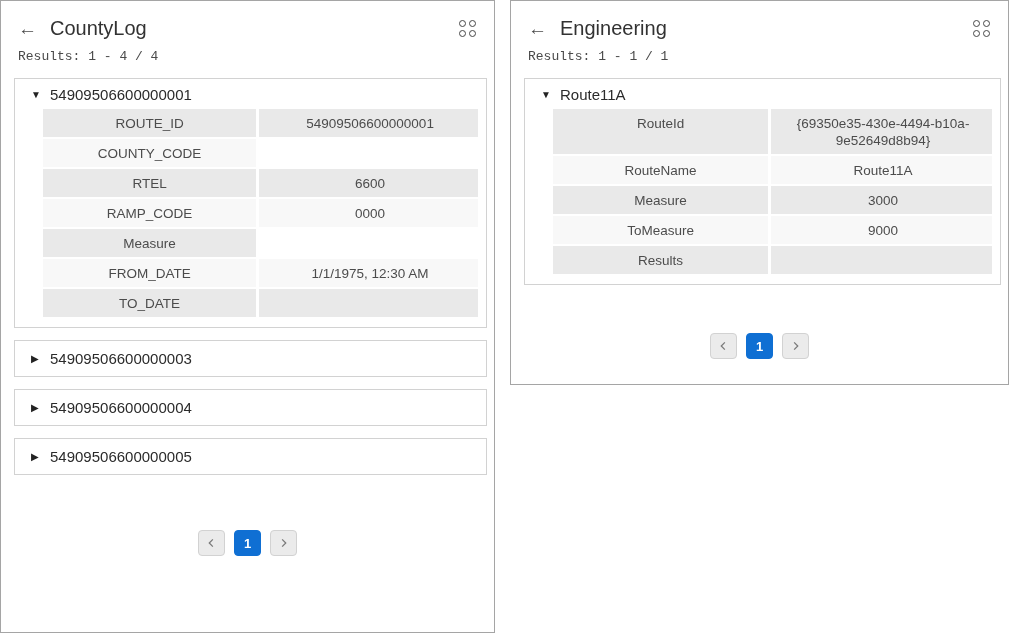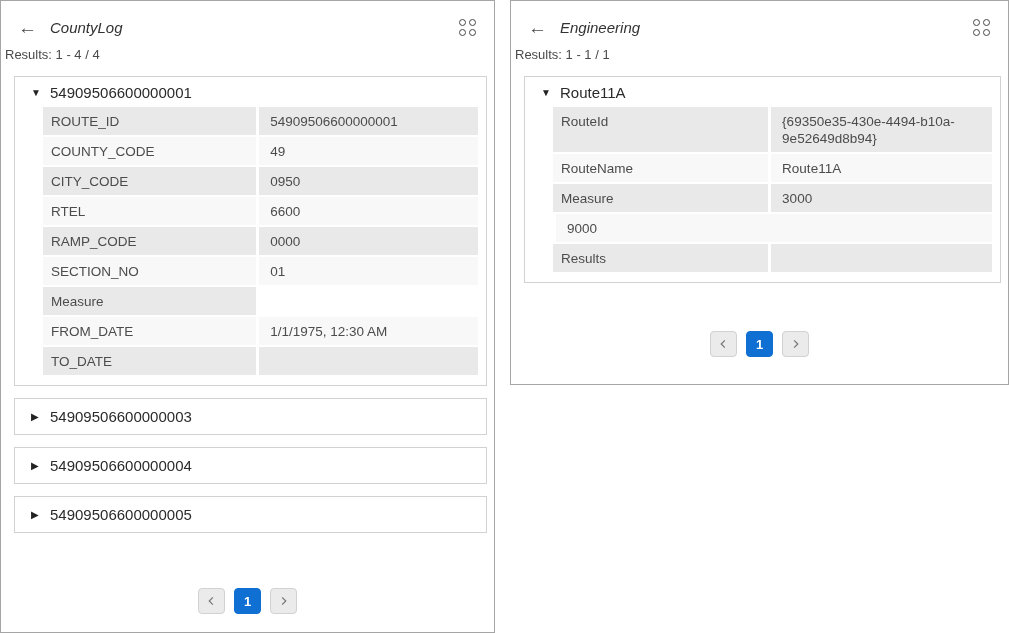--- a/index.html
+++ b/index.html
@@ -28,41 +28,42 @@
     padding: 16px 16px 5px 17px;
   }
   .back-btn {
     font-size: 19px;
     color: #4a4a4a;
     margin-right: 13px;
     line-height: 1;
     cursor: pointer;
     user-select: none;
   }
-  .card-title { font-size: 15px; color: #323232; font-style: italic; }
+  .card-title { font-size: 20px; color: #323232; }
   .apps-btn {
     margin-left: auto;
     display: grid;
     grid-template-columns: 7px 7px;
     grid-template-rows: 7px 7px;
     gap: 3px;
     cursor: pointer;
     padding: 2px;
   }
   .apps-btn span {
     width: 7px; height: 7px;
     border: 1.6px solid #474747;
     border-radius: 50%;
   }
 
   .results-line {
     font-size: 13px;
     color: #4a4a4a;
-    padding: 0 4px;
+    padding: 0 17px;
     margin: 4px 0 14px 0;
+    font-family: Liberation Mono, monospace;
   }
 
   .feature-box {
     border: 1px solid #d2d2d2;
     margin: 0 7px 12px 13px;
     background: #fff;
   }
   .feature-header {
     display: flex;
     align-items: center;
@@ -75,21 +76,21 @@
   .caret {
     font-size: 10px;
     color: #222;
     margin-right: 8px;
     width: 11px;
     flex: 0 0 auto;
     line-height: 1;
   }
 
   .attr-table { margin: 1px 8px 10px 28px; }
-  .attr-row { display: flex; margin-bottom: 2px; }
+  .attr-row { display: flex; margin-bottom: 2px; text-align: center; }
   .attr-row:nth-child(odd)  .cell { background: #e9e9e9; }
   .attr-row:nth-child(even) .cell { background: #f8f8f8; }
   .cell {
     font-size: 13.5px;
     color: #4c4c4c;
     min-height: 28px;
     padding: 6px 8px 5px 8px;
     line-height: 17px;
     display: block;
   }
@@ -147,37 +148,28 @@
       <span class="caret">▼</span>
       <span>54909506600000001</span>
     </div>
     <div class="attr-table">
       <div class="attr-row">
         <span class="cell attr-name">ROUTE_ID</span>
         <span class="cell attr-value">54909506600000001</span>
       </div>
       <div class="attr-row">
         <span class="cell attr-name">COUNTY_CODE</span>
-        <span class="cell attr-value">49</span>
-      </div>
-      <div class="attr-row">
-        <span class="cell attr-name">CITY_CODE</span>
-        <span class="cell attr-value">0950</span>
       </div>
       <div class="attr-row">
         <span class="cell attr-name">RTEL</span>
         <span class="cell attr-value">6600</span>
       </div>
       <div class="attr-row">
         <span class="cell attr-name">RAMP_CODE</span>
         <span class="cell attr-value">0000</span>
-      </div>
-      <div class="attr-row">
-        <span class="cell attr-name">SECTION_NO</span>
-        <span class="cell attr-value">01</span>
       </div>
       <div class="attr-row">
         <span class="cell attr-name">Measure</span>
       </div>
       <div class="attr-row">
         <span class="cell attr-name">FROM_DATE</span>
         <span class="cell attr-value">1/1/1975, 12:30 AM</span>
       </div>
       <div class="attr-row">
         <span class="cell attr-name">TO_DATE</span>
@@ -245,20 +237,21 @@
       </div>
       <div class="attr-row">
         <span class="cell attr-name">RouteName</span>
         <span class="cell attr-value">Route11A</span>
       </div>
       <div class="attr-row">
         <span class="cell attr-name">Measure</span>
         <span class="cell attr-value">3000</span>
       </div>
       <div class="attr-row">
+        <span class="cell attr-name">ToMeasure</span>
         <span class="cell attr-value">9000</span>
       </div>
       <div class="attr-row">
         <span class="cell attr-name">Results</span>
         <span class="cell attr-value"></span>
       </div>
     </div>
   </div>
 
   <div class="pagination">

